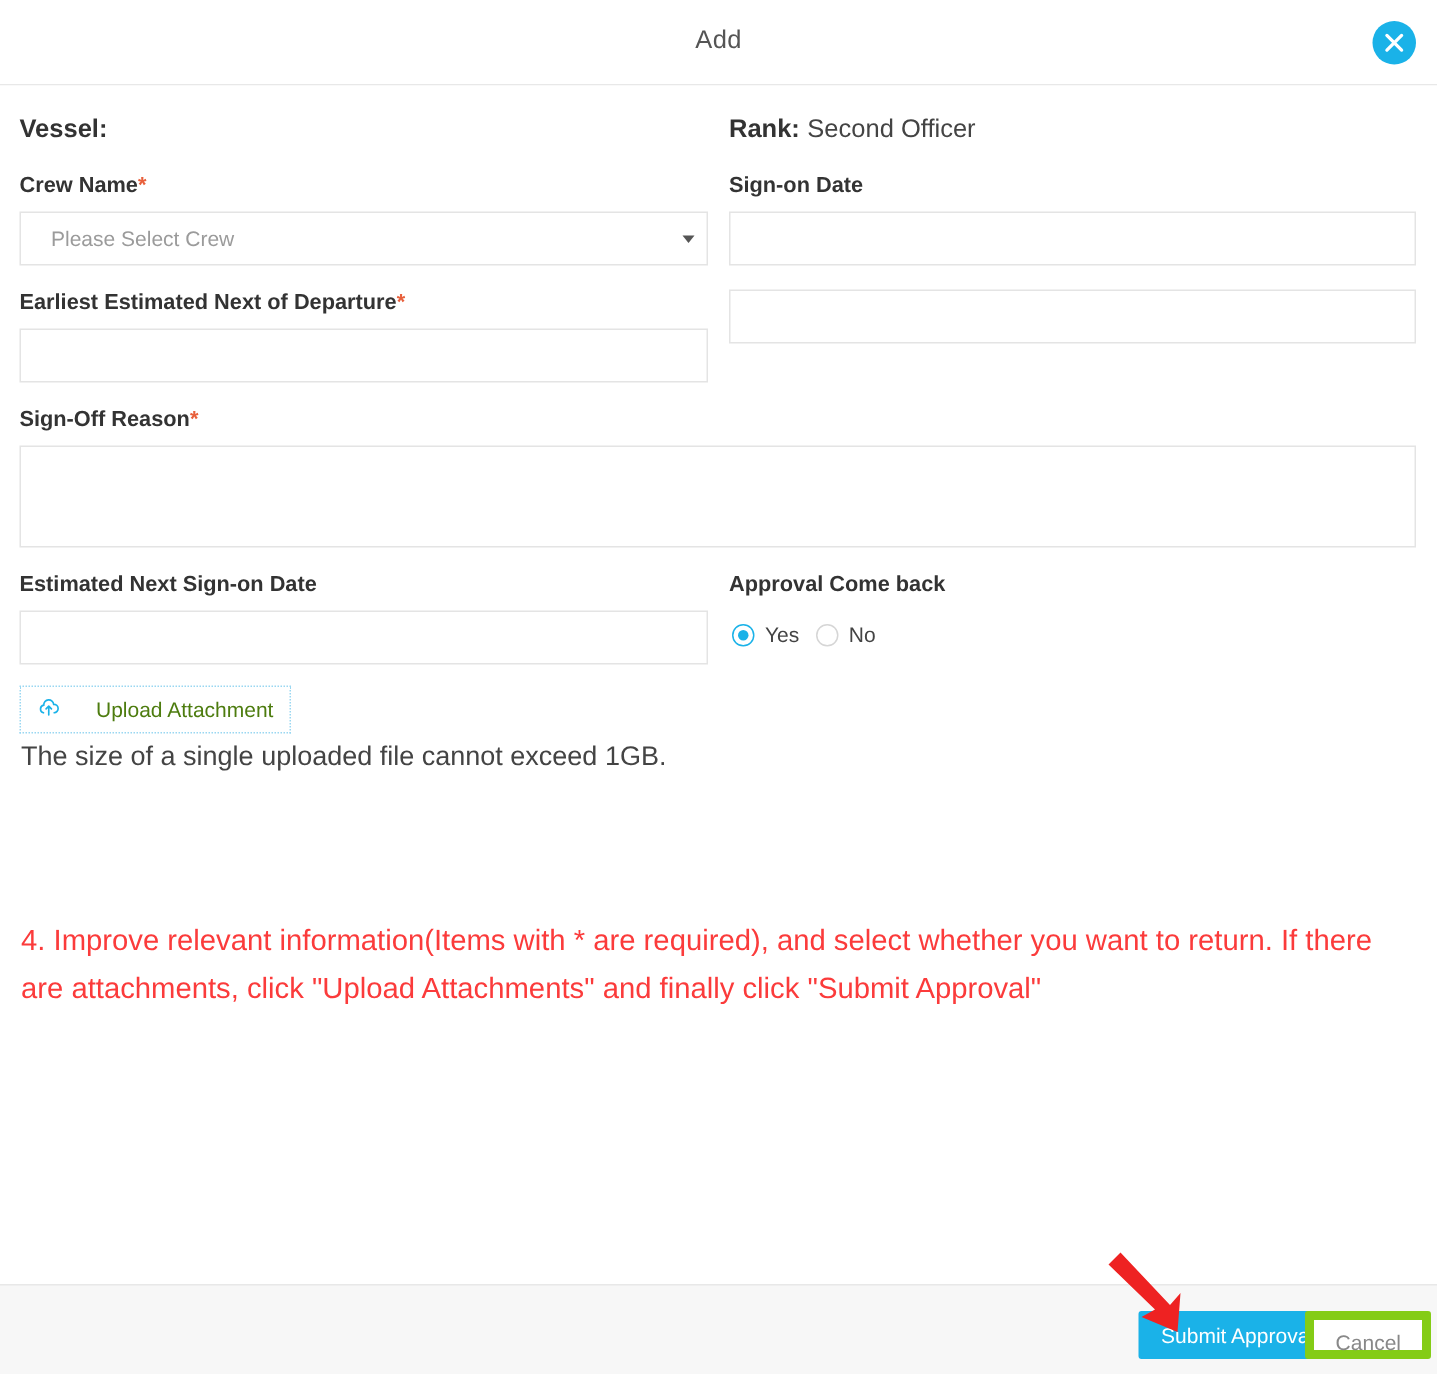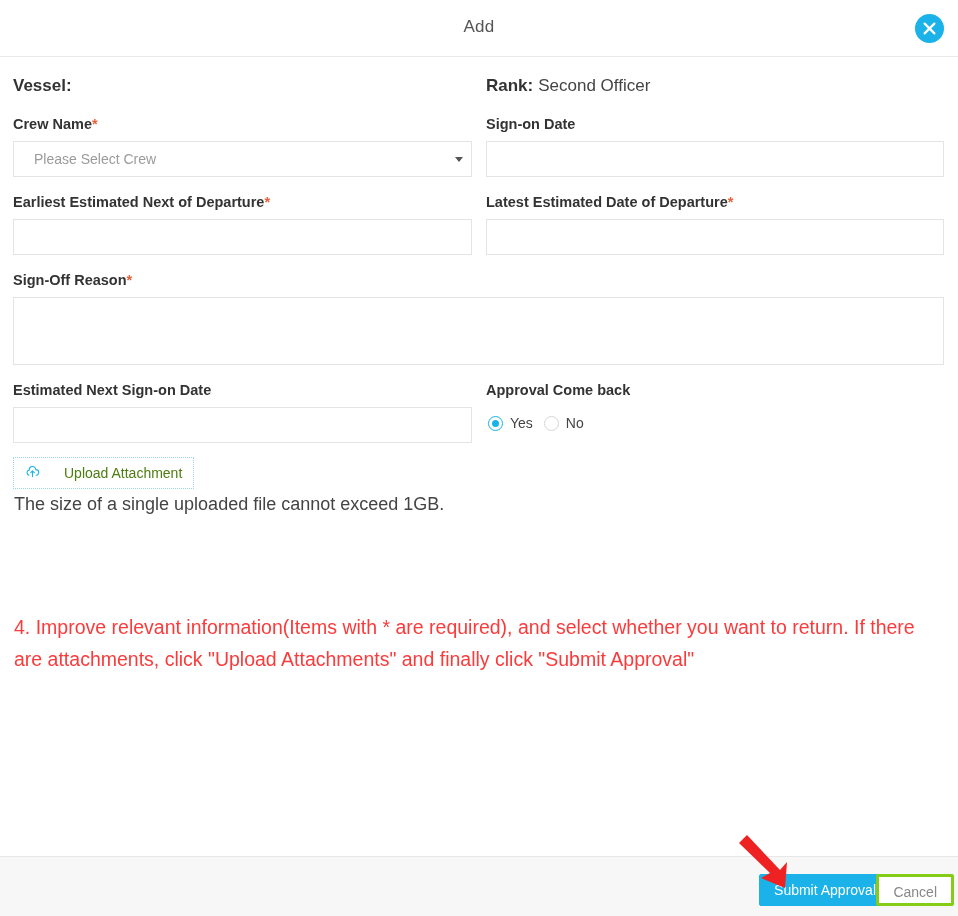--- a/index.html
+++ b/index.html
@@ -220,21 +220,21 @@
   }
   .btn-primary {
     background: #1ab2e8;
     border: 1px solid #1ab2e8;
     color: #ffffff;
     right: 67px;
     top: 17px;
   }
   .btn-default {
     background: #ffffff;
-    border: 3px solid #84cc16;
+    border: 6px solid #84cc16;
     color: #888888;
     right: 4px;
     top: 17px;
   }
 
   
   .arrow-overlay {
     position: absolute;
     left: 735px;
     top: 832px;
@@ -285,23 +285,20 @@
     </div>
 
     <div class="field" style="left:13px; top:136px; width:459px;">
       <div class="field-label">
         <span>Earliest Estimated Next of Departure</span><span class="req">*</span>
       </div>
       <input class="control" type="text" placeholder="" style="">
     </div>
 
     <div class="field" style="left:486px; top:136px; width:458px;">
-      <div class="field-label">
-        <span>Latest Estimated Date of Departure</span><span class="req">*</span>
-      </div>
       <input class="control" type="text" placeholder="" style="">
     </div>
 
     <div class="field" style="left:13px; top:214px; width:931px;">
       <div class="field-label">
         <span>Sign-Off Reason</span><span class="req">*</span>
       </div>
       <textarea class="textarea-box" placeholder="" style=""></textarea>
     </div>
 

